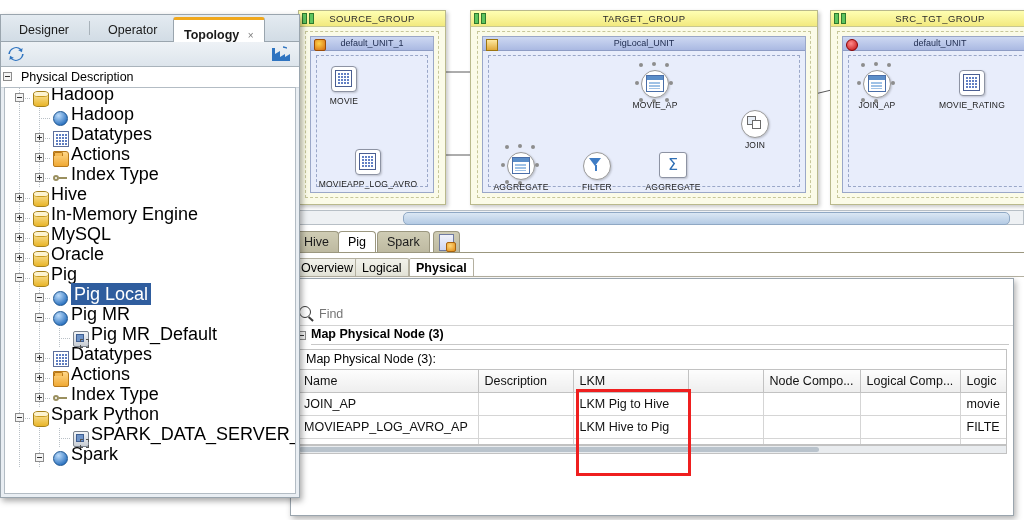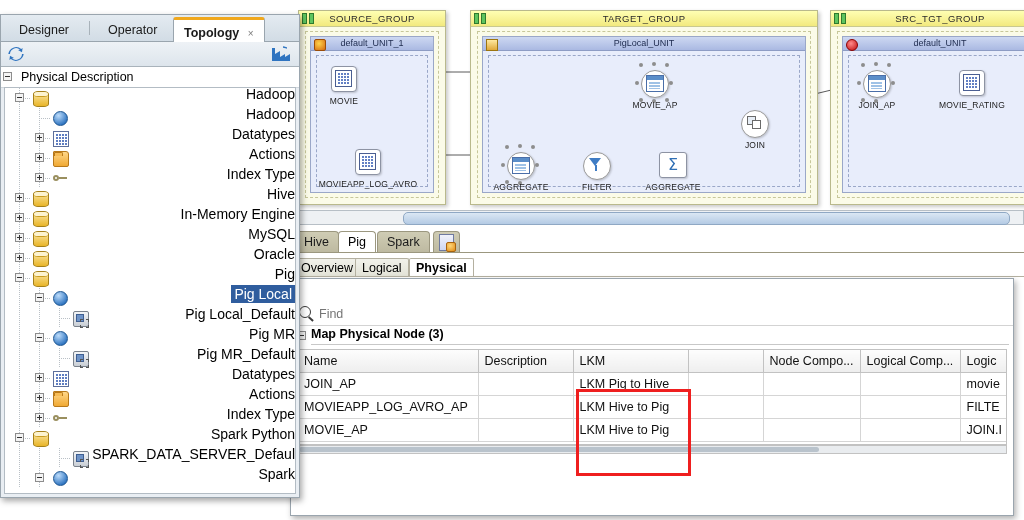--- a/index.html
+++ b/index.html
@@ -11,32 +11,32 @@
   #tree-panel{position:absolute;left:0;top:14px;width:300px;height:484px;
       background:#e9eef3;border:1px solid #9aa5ae;box-sizing:border-box;
       box-shadow:2px 3px 6px rgba(0,0,0,.35);}
   #tab-strip{position:relative;height:26px;background:linear-gradient(#e4ebf1,#d2dce5);
       border-bottom:1px solid #9aa5ae;}
   .nav-tab{position:absolute;top:3px;height:23px;line-height:23px;padding:0 10px;
       font-size:12.5px;color:#1a1a1a;box-sizing:border-box;}
   .nav-tab.plain{top:4px;}
   .nav-tab.sep{position:absolute;top:6px;width:1px;height:14px;background:#a8b2ba;padding:0;}
   .nav-tab.active{background:#ffffff;border:1px solid #9aa5ae;border-bottom:none;
-      border-top:3px solid #f0a81e;border-radius:3px 3px 0 0;font-weight:bold;top:2px;height:25px;line-height:26px;}
+      border-top:3px solid #f0a81e;border-radius:3px 3px 0 0;font-weight:bold;top:2px;height:25px;line-height:31px;}
   .tab-close{color:#7b7b7b;font-size:10px;margin-left:5px;font-weight:normal;}
 
   #tree-toolbar{position:relative;height:24px;background:linear-gradient(#eef2f6,#dde5ec);
       border-bottom:1px solid #a9b3bb;}
   .tb-ico{position:absolute;top:3px;width:18px;height:18px;}
 
   #tree-head{position:relative;height:20px;background:#ffffff;border-bottom:1px solid #cfd6dc;
       padding-left:8px;line-height:20px;font-size:12.5px;}
   #tree-body{position:absolute;left:3px;top:72px;right:3px;bottom:3px;background:#ffffff;
       border:1px solid #b3bcc4;overflow:hidden;}
-  .trow{position:relative;height:20px;line-height:20px;white-space:nowrap;font-size:14px;text-align:right;}
+  .trow{position:relative;height:20px;line-height:20px;white-space:nowrap;font-size:18px;}
   .trow .lbl{position:relative;top:-4px;}
   .trow .lbl.sel{background:#2f5d9e;color:#fff;padding:1px 3px;}
   .expander{position:absolute;top:5px;width:9px;height:9px;border:1px solid #8d8d8d;
       background:#f4f4f4;box-sizing:border-box;}
   .expander:before{content:"";position:absolute;left:1px;top:3px;width:5px;height:1px;background:#333;}
   .expander.plus:after{content:"";position:absolute;left:3px;top:1px;width:1px;height:5px;background:#333;}
   .guide{position:absolute;top:0;width:1px;height:20px;
       background:repeating-linear-gradient(#b9c0c6 0 1px,transparent 1px 2px);}
   .guide-h{position:absolute;top:10px;height:1px;
       background:repeating-linear-gradient(to right,#b9c0c6 0 1px,transparent 1px 2px);}
@@ -397,20 +397,21 @@
         <input id="find-input" type="text" placeholder="Find" style="">
       </div>
 
       <div id="sec-hdr">
         <span id="sec-exp"></span>
         <span id="sec-label">Map Physical Node (3)</span>
         <span id="sec-line"></span>
       </div>
 
       <div id="grid-wrap">
+        <div id="grid-cap">Map Physical Node (3):</div>
         <table class="grid">
           <colgroup>
             <col style="width:180px">
               <col style="width:95px">
               <col style="width:115px">
             <col style="width:75px">
               <col style="width:97px">
               <col style="width:100px">
               <col style="width:83px">
           </colgroup>
@@ -506,21 +507,20 @@
         <div class="trow"><span class="guide" style="left: 14px;"></span><span class="guide" style="left: 34px;"></span><span class="guide-h" style="left: 34px; width: 12px;"></span><span class="ic ic-sph" style="left: 48px;"></span><span class="lbl" style="margin-left: 66px;">Hadoop</span></div>
         <div class="trow"><span class="guide" style="left: 14px;"></span><span class="guide" style="left: 34px;"></span><span class="guide-h" style="left: 34px; width: 12px;"></span><span class="expander plus" style="left: 30px;"></span><span class="ic ic-grid" style="left: 48px;"></span><span class="lbl" style="margin-left: 66px;">Datatypes</span></div>
         <div class="trow"><span class="guide" style="left: 14px;"></span><span class="guide" style="left: 34px;"></span><span class="guide-h" style="left: 34px; width: 12px;"></span><span class="expander plus" style="left: 30px;"></span><span class="ic ic-fold" style="left: 48px;"></span><span class="lbl" style="margin-left: 66px;">Actions</span></div>
         <div class="trow"><span class="guide" style="left: 14px;"></span><span class="guide" style="left: 34px;"></span><span class="guide-h" style="left: 34px; width: 12px;"></span><span class="expander plus" style="left: 30px;"></span><span class="ic ic-key" style="left: 48px;"></span><span class="lbl" style="margin-left: 66px;">Index Type</span></div>
         <div class="trow"><span class="guide" style="left: 14px;"></span><span class="guide-h" style="left: 14px; width: 12px;"></span><span class="expander plus" style="left: 10px;"></span><span class="ic ic-cyl" style="left: 28px;"></span><span class="lbl" style="margin-left: 46px;">Hive</span></div>
         <div class="trow"><span class="guide" style="left: 14px;"></span><span class="guide-h" style="left: 14px; width: 12px;"></span><span class="expander plus" style="left: 10px;"></span><span class="ic ic-cyl" style="left: 28px;"></span><span class="lbl" style="margin-left: 46px;">In-Memory Engine</span></div>
         <div class="trow"><span class="guide" style="left: 14px;"></span><span class="guide-h" style="left: 14px; width: 12px;"></span><span class="expander plus" style="left: 10px;"></span><span class="ic ic-cyl" style="left: 28px;"></span><span class="lbl" style="margin-left: 46px;">MySQL</span></div>
         <div class="trow"><span class="guide" style="left: 14px;"></span><span class="guide-h" style="left: 14px; width: 12px;"></span><span class="expander plus" style="left: 10px;"></span><span class="ic ic-cyl" style="left: 28px;"></span><span class="lbl" style="margin-left: 46px;">Oracle</span></div>
         <div class="trow"><span class="guide" style="left: 14px;"></span><span class="guide-h" style="left: 14px; width: 12px;"></span><span class="expander" style="left: 10px;"></span><span class="ic ic-cyl" style="left: 28px;"></span><span class="lbl" style="margin-left: 46px;">Pig</span></div>
         <div class="trow"><span class="guide" style="left: 14px;"></span><span class="guide" style="left: 34px;"></span><span class="guide-h" style="left: 34px; width: 12px;"></span><span class="expander" style="left: 30px;"></span><span class="ic ic-sph" style="left: 48px;"></span><span class="lbl sel" style="margin-left: 66px;">Pig Local</span></div>
-        <div class="trow"><span class="guide" style="left: 14px;"></span><span class="guide" style="left: 34px;"></span><span class="guide" style="left: 54px;"></span><span class="guide-h" style="left: 54px; width: 12px;"></span><span class="ic ic-ag" style="left: 68px;"></span><span class="lbl" style="margin-left: 86px;">Pig Local_Default</span></div>
         <div class="trow"><span class="guide" style="left: 14px;"></span><span class="guide" style="left: 34px;"></span><span class="guide-h" style="left: 34px; width: 12px;"></span><span class="expander" style="left: 30px;"></span><span class="ic ic-sph" style="left: 48px;"></span><span class="lbl" style="margin-left: 66px;">Pig MR</span></div>
         <div class="trow"><span class="guide" style="left: 14px;"></span><span class="guide" style="left: 34px;"></span><span class="guide" style="left: 54px;"></span><span class="guide-h" style="left: 54px; width: 12px;"></span><span class="ic ic-ag" style="left: 68px;"></span><span class="lbl" style="margin-left: 86px;">Pig MR_Default</span></div>
         <div class="trow"><span class="guide" style="left: 14px;"></span><span class="guide" style="left: 34px;"></span><span class="guide-h" style="left: 34px; width: 12px;"></span><span class="expander plus" style="left: 30px;"></span><span class="ic ic-grid" style="left: 48px;"></span><span class="lbl" style="margin-left: 66px;">Datatypes</span></div>
         <div class="trow"><span class="guide" style="left: 14px;"></span><span class="guide" style="left: 34px;"></span><span class="guide-h" style="left: 34px; width: 12px;"></span><span class="expander plus" style="left: 30px;"></span><span class="ic ic-fold" style="left: 48px;"></span><span class="lbl" style="margin-left: 66px;">Actions</span></div>
         <div class="trow"><span class="guide" style="left: 14px;"></span><span class="guide" style="left: 34px;"></span><span class="guide-h" style="left: 34px; width: 12px;"></span><span class="expander plus" style="left: 30px;"></span><span class="ic ic-key" style="left: 48px;"></span><span class="lbl" style="margin-left: 66px;">Index Type</span></div>
         <div class="trow"><span class="guide" style="left: 14px;"></span><span class="guide-h" style="left: 14px; width: 12px;"></span><span class="expander" style="left: 10px;"></span><span class="ic ic-cyl" style="left: 28px;"></span><span class="lbl" style="margin-left: 46px;">Spark Python</span></div>
         <div class="trow"><span class="guide" style="left: 14px;"></span><span class="guide" style="left: 34px;"></span><span class="guide" style="left: 54px;"></span><span class="guide-h" style="left: 54px; width: 12px;"></span><span class="ic ic-ag" style="left: 68px;"></span><span class="lbl" style="margin-left: 86px;">SPARK_DATA_SERVER_Defaul</span></div>
         <div class="trow"><span class="guide" style="left: 14px;"></span><span class="guide" style="left: 34px;"></span><span class="expander" style="left: 30px;"></span><span class="ic ic-sph" style="left: 48px;"></span><span class="lbl" style="margin-left: 66px;">Spark</span></div>
       </div>
   </div>

